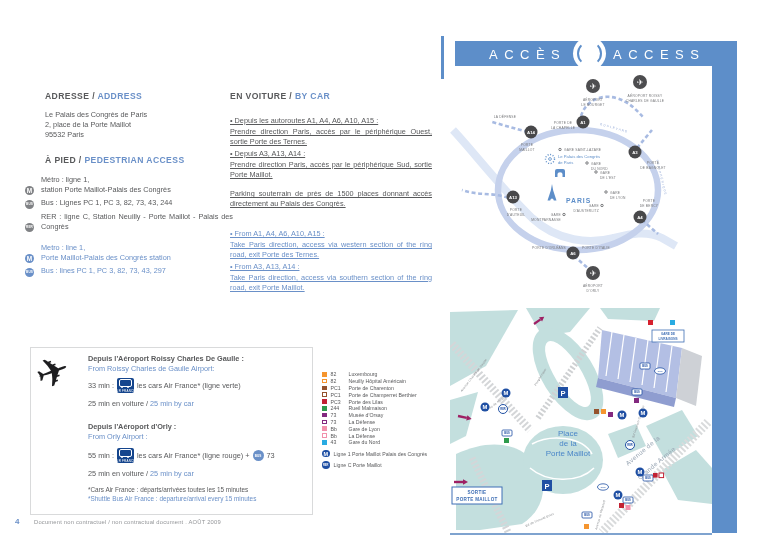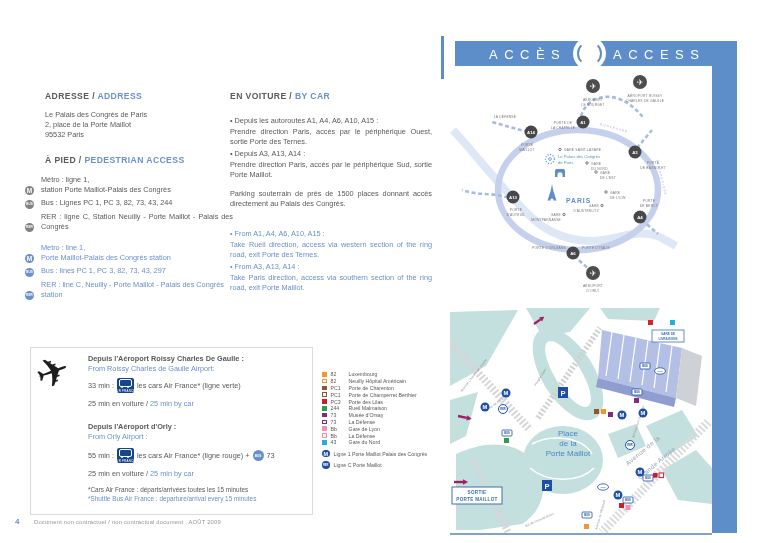--- a/index.html
+++ b/index.html
@@ -22,21 +22,21 @@
   .banner-title.fr{left:489px;}
   .banner-title.en{left:613px;}
   
   .h{font-size:8.6px;letter-spacing:.4px;font-weight:bold;white-space:nowrap;}
   .h .fr{color:var(--ink);} .h .en{color:var(--blue);}
   .txt{font-size:7.3px;line-height:1.4;}
   .fr-ink{color:var(--ink);} .en-blue{color:var(--blue);}
   .just{text-align:justify;}
   .pre{white-space:pre-line;}
   .bold{font-weight:bold;}
-  .txt p{margin:0 0 1px 0;}
+  .txt p{margin:0 0 1px 0;text-decoration:underline;}
   .gap{height:8px;}
   
   .transit{display:flex;flex-direction:column;gap:3px;width:208px;}
   .trow{display:flex;gap:7px;align-items:flex-end;}
   .ticon{flex:0 0 auto;width:9px;height:9px;border-radius:50%;display:flex;align-items:center;
          justify-content:center;color:#fff;font-weight:bold;margin-top:1px;}
   .transit.fr .ticon{background:var(--gray);}
   .transit.en .ticon{background:var(--blue);}
   .ticon.m{font-size:6.5px;} .ticon.small{font-size:3.1px;letter-spacing:.1px;}
   
@@ -130,40 +130,36 @@
   <div class="abs transit en txt en-blue" style="left:25px;top:243px">
     <div class="trow">
       <span class="ticon m">M</span>
       <span class="pre">Metro : line 1,
 Porte Maillot-Palais des Congrès station</span>
     </div>
     <div class="trow">
       <span class="ticon small">BUS</span>
       <span class="pre">Bus : lines PC 1, PC 3, 82, 73, 43, 297</span>
     </div>
-    <div class="trow">
-      <span class="ticon small">RER</span>
-      <span class="pre">RER : line C, Neuilly - Porte Maillot - Palais des Congrès station</span>
-    </div>
   </div>
 
   <div class="abs h" style="left:230px;top:91px">
     <span class="fr">EN VOITURE</span><span class="fr"> / </span><span class="en">BY CAR</span>
   </div>
   <div class="abs txt fr-ink" style="left:230px;top:116px;width:202px">
     <p>• Depuis les autoroutes A1, A4, A6, A10, A15 :</p>
     <p class="just">Prendre direction Paris, accès par le périphérique Ouest, sortie Porte des Ternes.</p>
     <p>• Depuis A3, A13, A14 :</p>
     <p class="just">Prendre direction Paris, accès par le périphérique Sud, sortie Porte Maillot.</p>
     <div class="gap"></div>
     <p class="just">Parking souterrain de près de 1500 places donnant accès directement au Palais des Congrès.</p>
   </div>
   <div class="abs txt en-blue" style="left:230px;top:229px;width:202px">
     <p>• From A1, A4, A6, A10, A15 :</p>
-    <p class="just">Take Rueil direction, access via western section of the ring road, exit Porte des Ternes.</p>
+    <p class="just">Take Paris direction, access via western section of the ring road, exit Porte des Ternes.</p>
     <p>• From A3, A13, A14 :</p>
     <p class="just">Take Paris direction, access via southern section of the ring road, exit Porte Maillot.</p>
     <div class="gap"></div>
   </div>
 
   <div class="abs airbox"></div>
   <div class="abs plane">✈</div>
 
   <div class="abs txt fr-ink bold" style="left:88px;top:354px">Depuis l'Aéroport Roissy Charles De Gaulle :</div>
   <div class="abs txt en-blue" style="left:88px;top:364px">From Roissy Charles de Gaulle Airport:</div>

